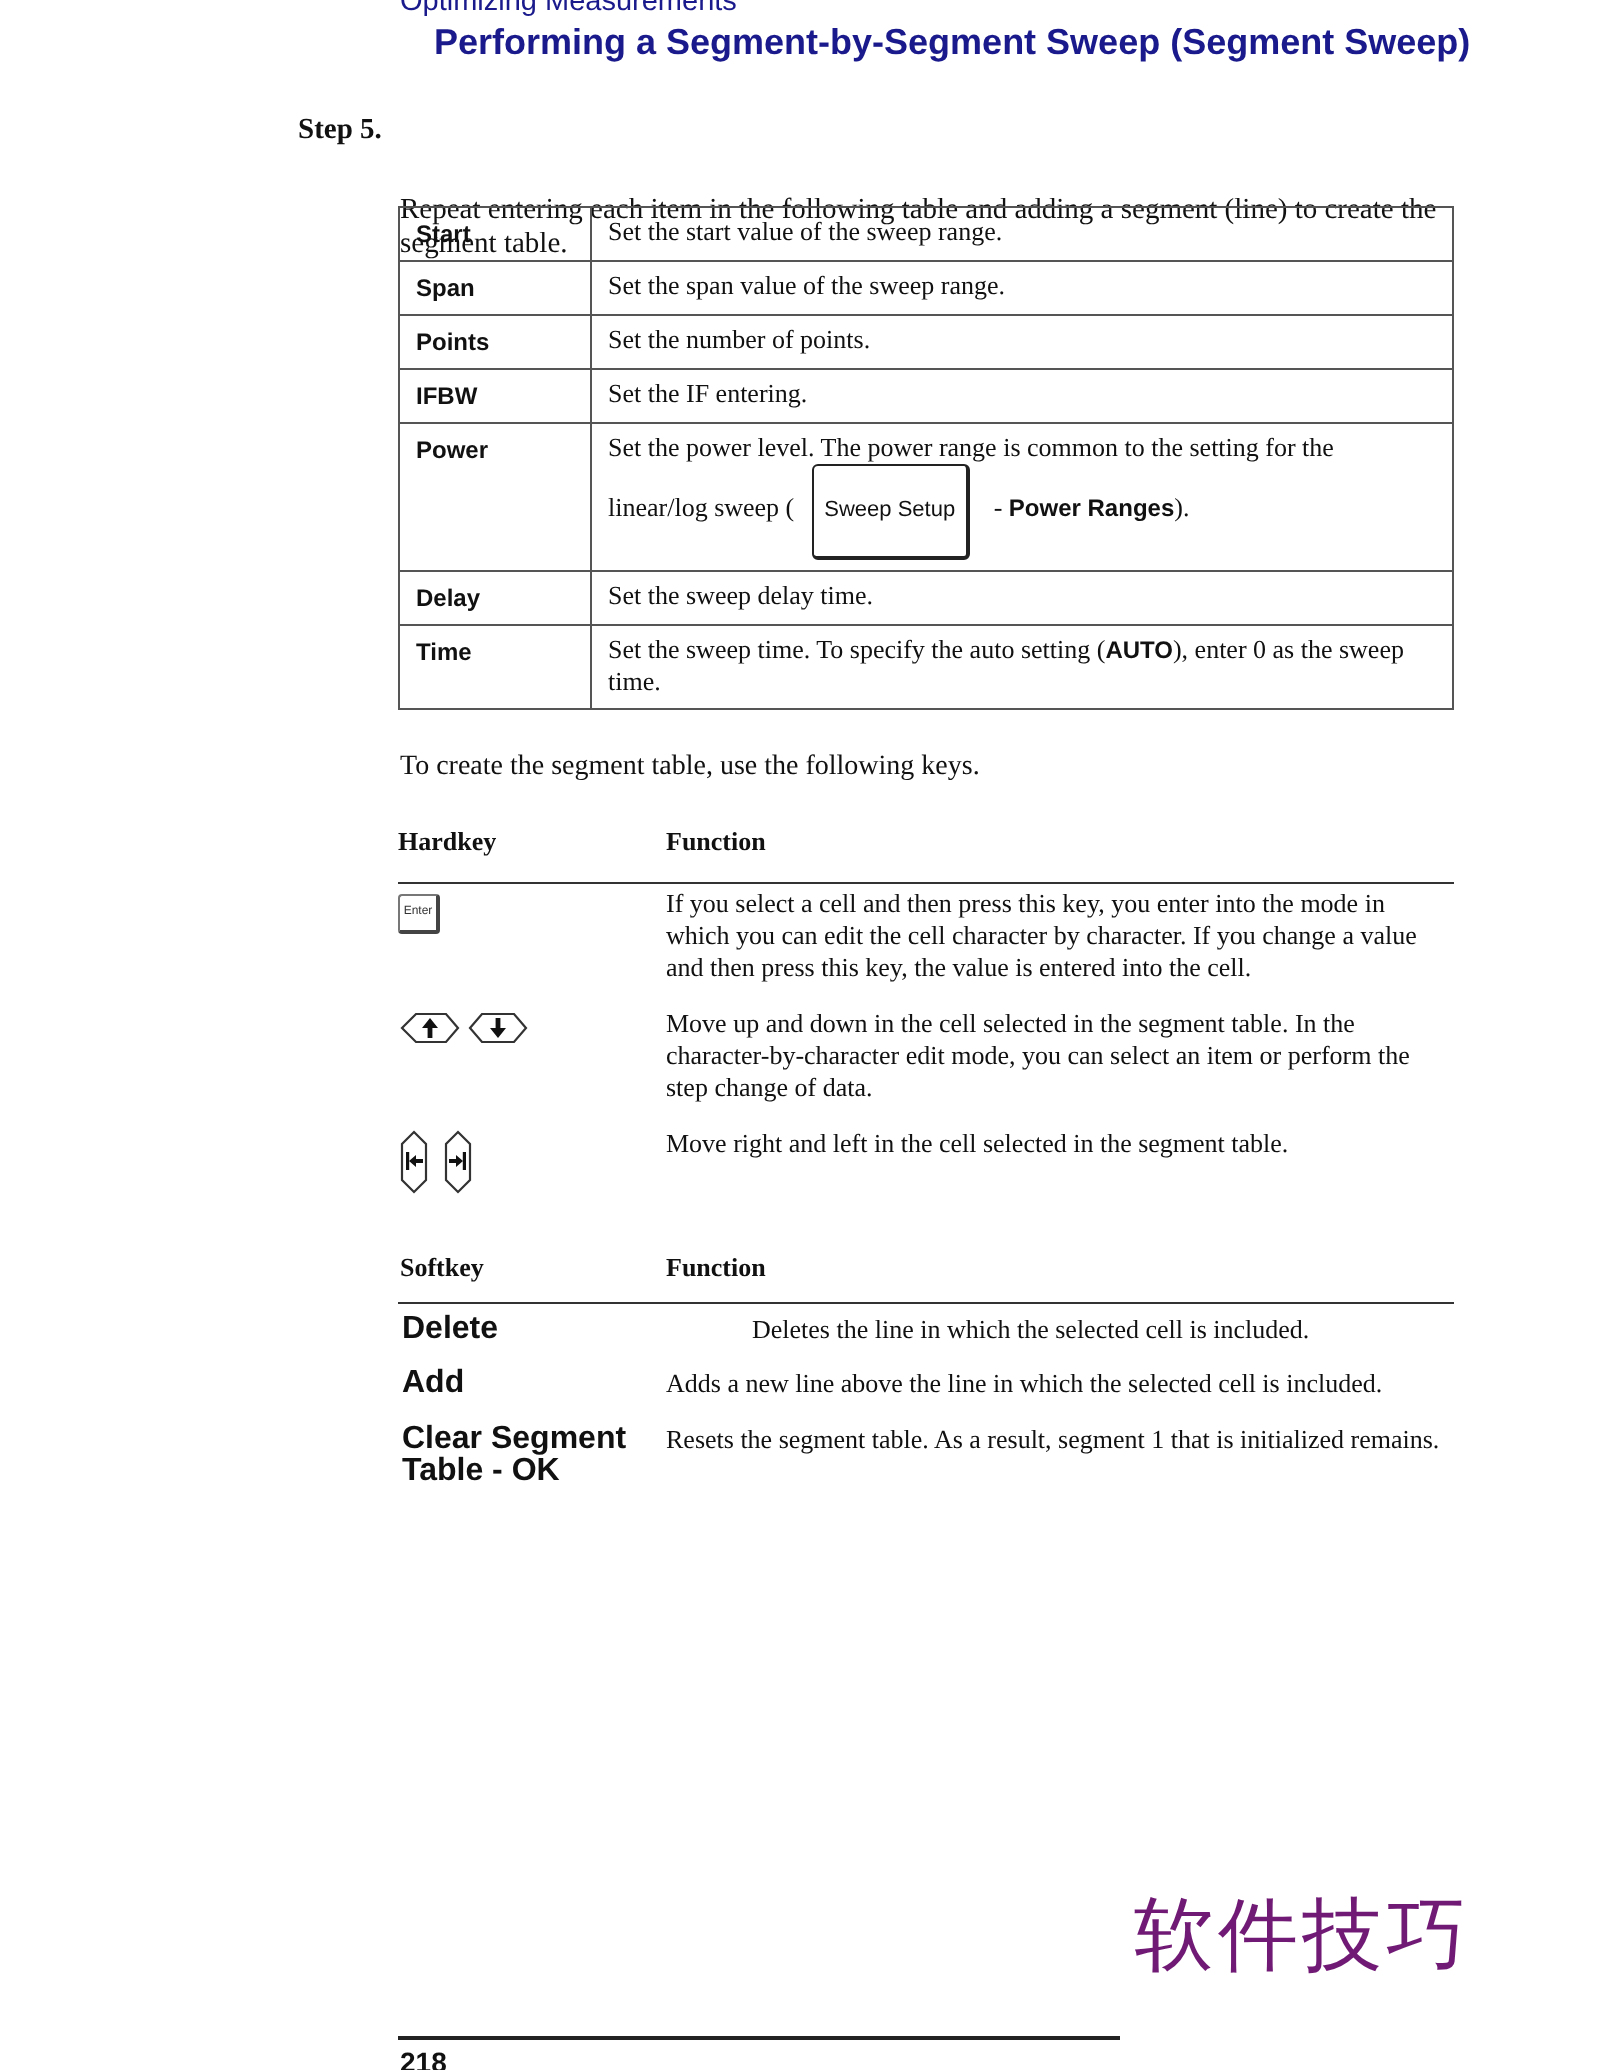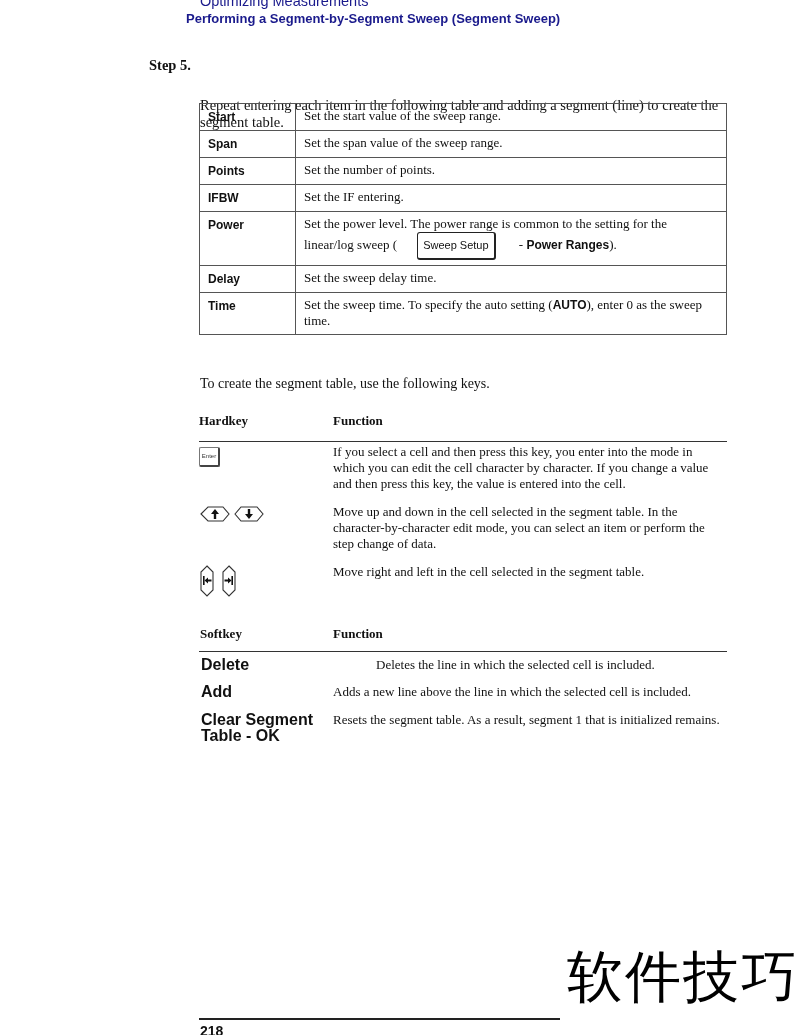--- a/index.html
+++ b/index.html
@@ -1,47 +1,47 @@
 <!DOCTYPE html>
 <html><head>
   <meta charset="utf-8">
   <style>
     html, body { margin: 0; padding: 0; background: #ffffff; }
     body { width: 800px; height: 1035px; position: relative; overflow: hidden; color: #111; }
 
     .hdr-sub { position: absolute; left: 200px; top: -7px; font-family: "Liberation Sans", sans-serif; font-size: 14.5px; color: #1a1a8c; }
-    .hdr-title { position: absolute; left: 186px; top: 11px; font-family: "Liberation Sans", sans-serif; font-weight: bold; font-size: 13px; color: #1a1a8c; }
+    .hdr-title { position: absolute; left: 217px; top: 11px; font-family: "Liberation Sans", sans-serif; font-weight: bold; font-size: 18px; color: #1a1a8c; }
 
     .step-label { position: absolute; left: 149px; top: 57px; font-family: "Liberation Serif", serif; font-weight: bold; font-size: 14.5px; }
     .step-text { position: absolute; left: 200px; top: 57px; width: 530px; font-family: "Liberation Serif", serif; font-size: 14.5px; line-height: 17px; margin-top: 40px; }
 
     table.params { position: absolute; left: 199px; top: 103px; width: 528px; border-collapse: collapse; }
     table.params td { border: 1px solid #555; vertical-align: top; padding: 4px 8px 5px 8px; font-size: 13px; line-height: 16px; }
     table.params td.k { width: 79px; font-family: "Liberation Sans", sans-serif; font-weight: bold; font-size: 12px; padding-top: 5px; }
     table.params td.v { font-family: "Liberation Serif", serif; font-size: 13px; }
-    .keycap { display: inline-block; font-family: "Liberation Sans", sans-serif; font-size: 11px; border: 1px solid #222; border-right-width: 2px; border-bottom-width: 2px; border-radius: 3px; padding: 6px 5px; line-height: 13px; margin: 0 20px; }
+    .keycap { display: inline-block; font-family: "Liberation Sans", sans-serif; font-size: 11px; border: 1px solid #222; border-right-width: 2px; border-bottom-width: 2px; border-radius: 3px; padding: 16px 5px; line-height: 13px; margin: 0 9px; }
     .b-sans { font-family: "Liberation Sans", sans-serif; font-weight: bold; font-size: 12px; }
 
     .intro { position: absolute; left: 200px; top: 376px; font-family: "Liberation Serif", serif; font-size: 14px; }
 
     .keys-head { position: absolute; left: 199px; width: 528px; border-bottom: 1px solid #333; height: 28px; }
     .keys-head .c1 { position: absolute; left: 0; top: 0; font-family: "Liberation Serif", serif; font-weight: bold; font-size: 13px; }
     .keys-head .c2 { position: absolute; left: 134px; top: 0; font-family: "Liberation Serif", serif; font-weight: bold; font-size: 13px; }
 
     .krow { position: absolute; left: 199px; width: 528px; }
     .krow .kcell { position: absolute; left: 0; top: 0; }
     .krow .fcell { position: absolute; left: 134px; top: 0; width: 394px; font-family: "Liberation Serif", serif; font-size: 13px; line-height: 16px; }
     .krow .kcell.sk { font-family: Liberation Sans, sans-serif; font-weight: bold; font-size: 16px; line-height: 16px; width: 130px; }
 
     .enter-key { display: inline-block; width: 18px; height: 17px; border: 1px solid #777; border-right: 2px solid #444; border-bottom: 2px solid #444; border-radius: 2px; font-family: "Liberation Sans", sans-serif; font-size: 6px; line-height: 17px; text-align: center; color: #333; margin-top: 3px; }
     .arrowkeys svg { display: inline-block; vertical-align: top; }
 
     .footer-rule { position: absolute; left: 199px; top: 1018px; width: 361px; height: 0; border-top: 2px solid #222; }
     .page-num { position: absolute; left: 200px; top: 1023px; font-family: "Liberation Sans", sans-serif; font-weight: bold; font-size: 14px; }
-    .watermark { position: absolute; left: 567px; top: 940px; font-family: "DejaVu Sans", sans-serif; font-size: 56px; color: #000000; letter-spacing: 2px; }
+    .watermark { position: absolute; left: 567px; top: 940px; font-family: "DejaVu Sans", sans-serif; font-size: 40px; color: #701a75; letter-spacing: 2px; }
   </style>
 </head>
 <body>
 
 <div>
   <div class="hdr-sub">Optimizing Measurements</div>
   <div class="hdr-title">Performing a Segment-by-Segment Sweep (Segment Sweep)</div>
 
   <div class="step-label">Step 5.</div>
   <div class="step-text">Repeat entering each item in the following table and adding a segment (line) to create the segment table.</div>

